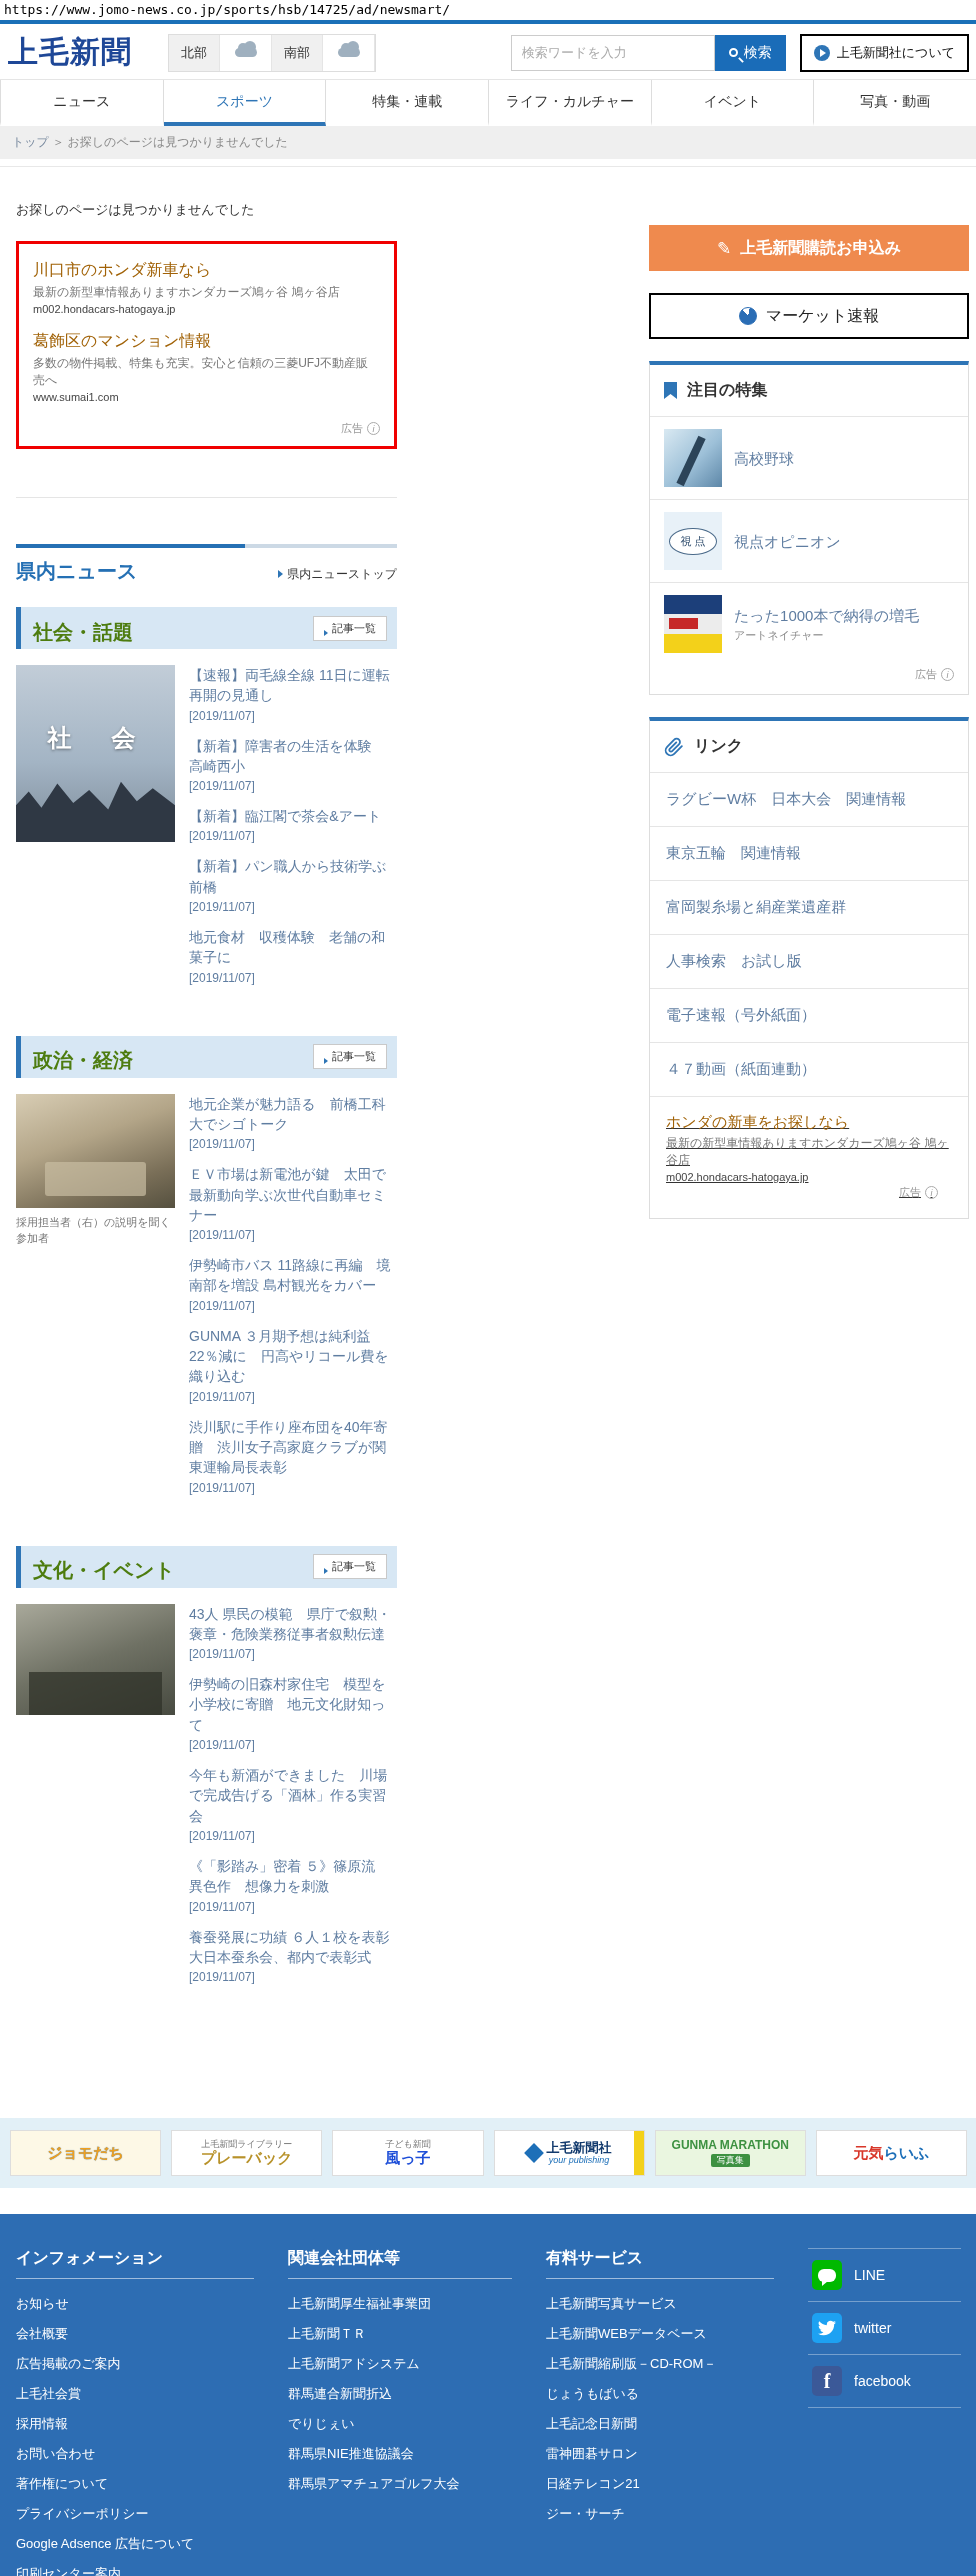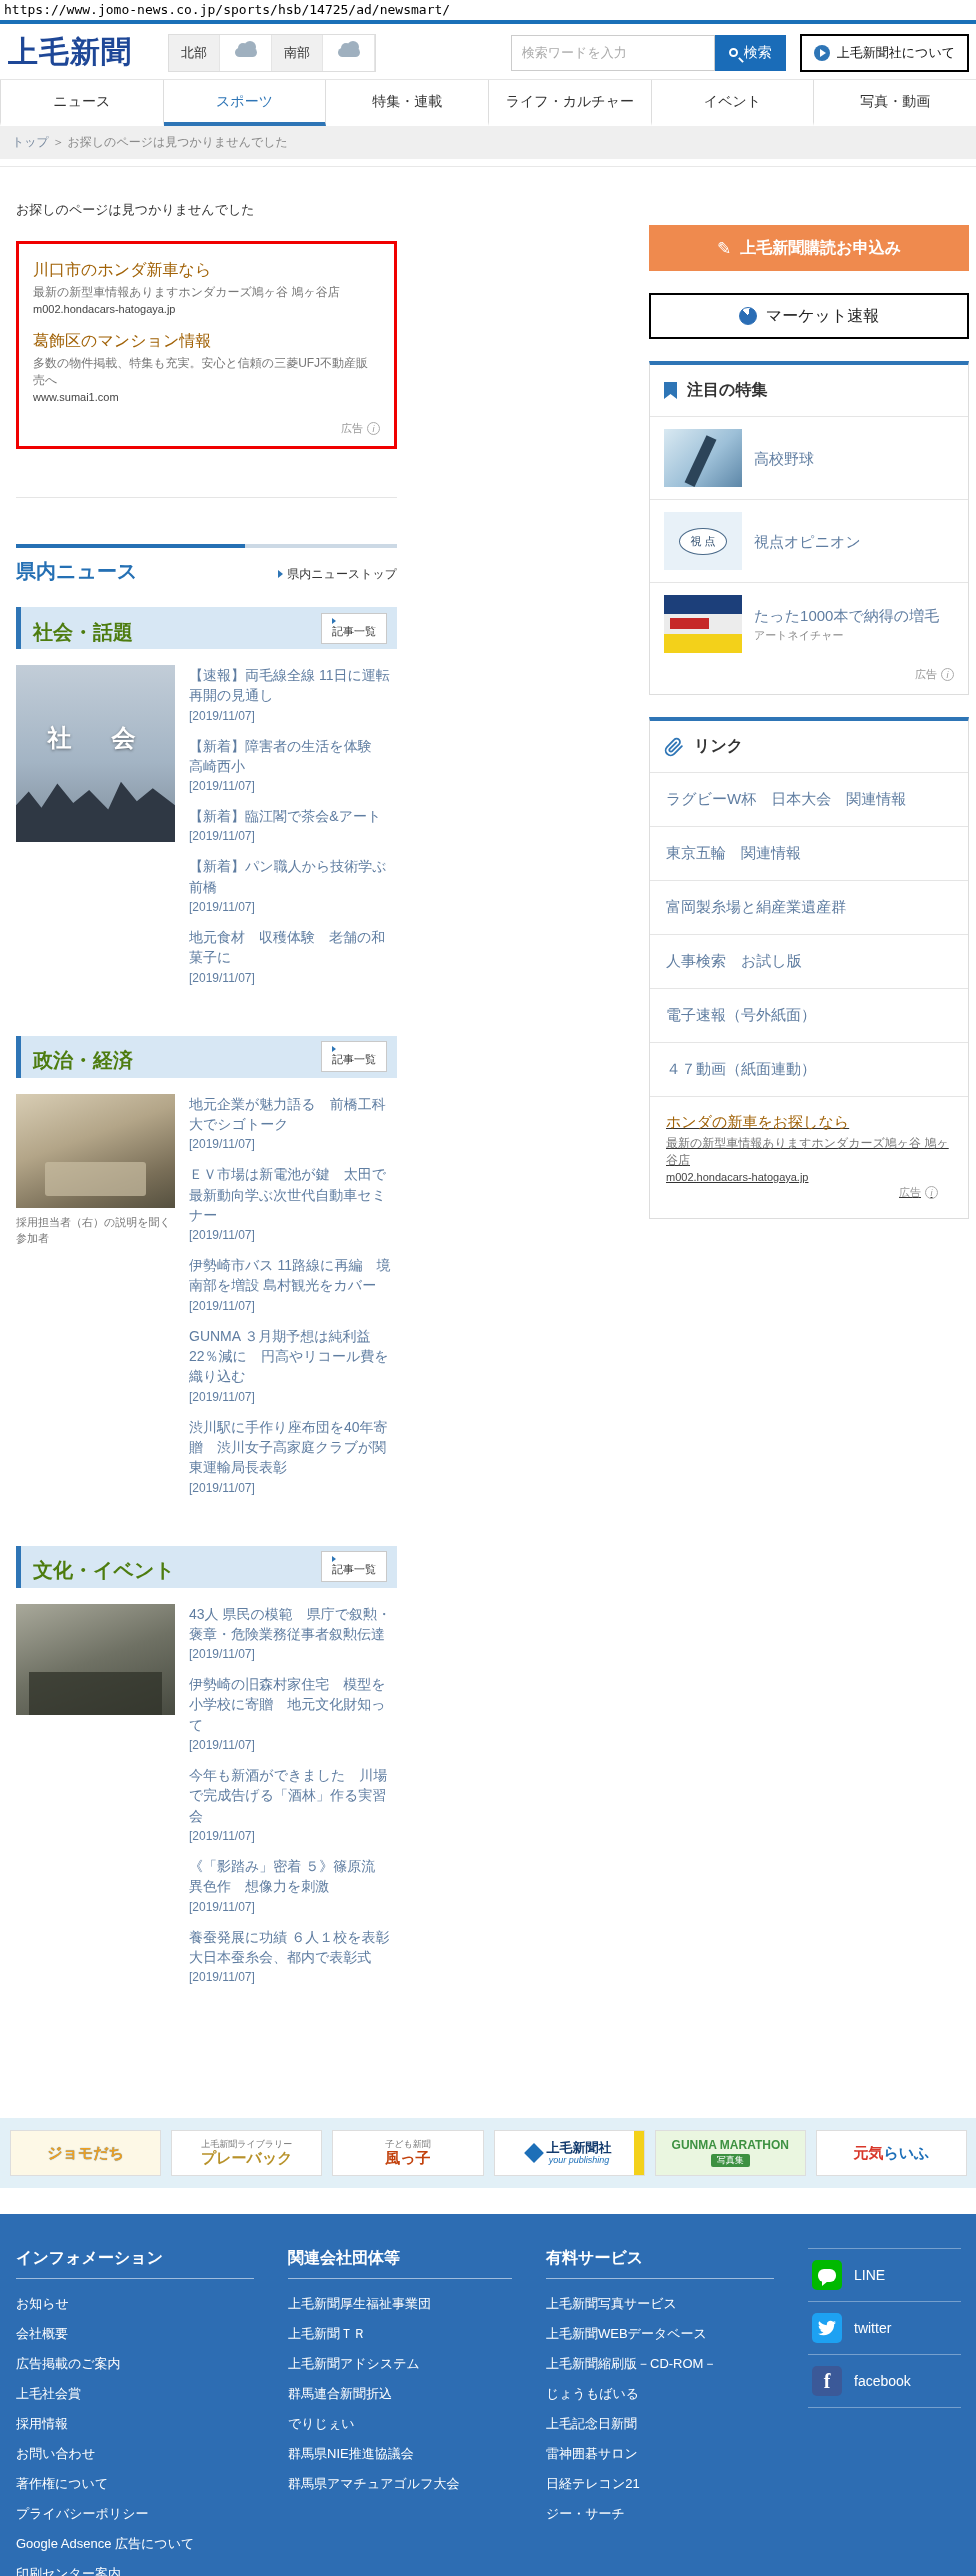--- a/index.html
+++ b/index.html
@@ -62,21 +62,21 @@
   
   .kennai-rule { height:4px; background:linear-gradient(to right,#2570b4 0 60%,#ccd9e5 60% 100%); margin-top:46px; }
   .kennai-head { display:flex; align-items:baseline; margin-top:10px; }
   .kennai-title { font-size:20px; font-weight:bold; color:#2570b4; }
   .kennai-top { margin-left:auto; font-size:12px; color:#333; cursor:pointer; display:flex; align-items:center; text-decoration:none; }
   .tri { display:inline-block; width:0; height:0; border-left:5px solid #2e75b6; border-top:4px solid transparent; border-bottom:4px solid transparent; margin-right:4px; }
 
   .section { margin-top:22px; margin-bottom:38px; }
   .sec-head { display:flex; align-items:center; background:#d7e7f4; border-left:5px solid #2e75b6; height:42px; padding:0 10px 0 12px; }
   .sec-title { font-size:20px; font-weight:bold; color:#4d7c0f;margin-top:8px; }
-  .more-btn { margin-left:auto; background:#fff; border:1px solid #c9c9c9; font-size:11px; color:#333; padding:4px 10px; display:flex; align-items:flex-start; cursor:pointer; font-family:inherit;flex-direction:column; }
+  .more-btn { margin-left:auto; background:#fff; border:1px solid #c9c9c9; font-size:11px; color:#333; padding:4px 10px; display:flex; align-items:flex-end; cursor:pointer; font-family:inherit; }
   .more-btn .tri { border-left-width:4px; border-top-width:3px; border-bottom-width:3px; }
   .sec-body { display:flex; gap:14px; padding:16px 0 0; }
   .photo-wrap { width:159px; flex:none; }
   .photo { width:159px; position:relative; overflow:hidden; cursor:pointer; }
   .photo-social { height:177px; background:linear-gradient(180deg,#c2cdd8 0%,#a3b4c4 55%,#7c8b99 100%); }
   .photo-social::after { content:""; position:absolute; left:0; right:0; bottom:0; height:46%; background:#2f3844;
     clip-path:polygon(0 55%,8% 38%,16% 58%,26% 28%,36% 52%,46% 36%,58% 60%,66% 26%,76% 50%,86% 34%,100% 55%,100% 100%,0 100%); }
   .photo-social .ptext { position:absolute; top:32%; width:100%; text-align:center; color:#fff; font-size:24px; font-weight:bold; letter-spacing:8px; z-index:2; text-shadow:0 1px 3px rgba(0,0,0,.45); }
   .photo-politics { height:114px; background:linear-gradient(160deg,#d8cdb4 0%,#b3a588 40%,#7a6f58 75%,#55503f 100%); }
   .photo-politics::after { content:""; position:absolute; left:18%; bottom:10%; width:64%; height:30%; background:#c9bda2; opacity:.7; border-radius:3px; }
@@ -91,21 +91,21 @@
   
   .side-btn { width:100%; height:46px; display:flex; align-items:center; justify-content:center; gap:9px; font-size:16px; cursor:pointer; font-family:inherit; }
   .subscribe { background:#ef8a4e; color:#fff; border:none; font-weight:bold; }
   .pencil { font-size:17px; font-style:normal; }
   .market { background:#fff; border:2px solid #000; color:#222; margin-top:22px; }
   .pie { width:18px; height:18px; border-radius:50%; background:conic-gradient(from 320deg,#fff 0 52deg,#2a6db5 52deg 360deg); border:1px solid #2a6db5; flex:none; }
   .card { border:1px solid #ddd; border-top:4px solid #2e75b6; margin-top:22px; background:#fff; }
   .card-head { display:flex; align-items:center; gap:10px; padding:15px 14px; font-size:16px; font-weight:bold; color:#333; }
   .bookmark { width:13px; height:17px; background:#2e75b6; clip-path:polygon(0 0,100% 0,100% 100%,50% 70%,0 100%); flex:none; }
   .feat-item { display:flex; gap:12px; align-items:center; border-top:1px solid #e5e5e5; padding:12px 14px; cursor:pointer; }
-  .thumb { width:78px; height:58px; flex:none; }
+  .thumb { width:58px; height:58px; flex:none; }
   .thumb-baseball { background:linear-gradient(135deg,#d9e9f2 0%,#9dc0d8 55%,#5d87a8 100%); position:relative; overflow:hidden; }
   .thumb-baseball::after { content:""; position:absolute; left:40%; top:10%; width:14%; height:90%; background:#2c4459; transform:rotate(25deg); }
   .thumb-shiten { background:#e8f1f8; display:flex; align-items:center; justify-content:center; }
   .shiten-oval { border:1px solid #4a6a8a; border-radius:50%; padding:5px 10px; font-size:11px; color:#2c4a6b; background:#fff; white-space:nowrap; }
   .thumb-ad { background:linear-gradient(180deg,#1c3f7a 0 32%,#ececec 32% 68%,#f3d11a 68% 100%); position:relative; }
   .thumb-ad::after { content:""; position:absolute; left:8%; top:40%; width:50%; height:18%; background:#c62828; }
   .feat-label { font-size:15px; color:#5f7da1; line-height:1.4; }
   .feat-sub { font-size:11px; color:#888; margin-top:2px; }
   .card .ad-row { padding:2px 14px 12px; }
   .clip-icon { width:20px; height:20px; flex:none; }
@@ -114,21 +114,21 @@
   .link-ad .gad-title { font-size:15px; }
 
   
   .strip { background:#e2f0f7; margin-top:83px; padding:12px 10px; display:flex; gap:10px; }
   .pbanner { flex:1; height:46px; background:#fff; border:1px solid #ddd; display:flex; align-items:center; justify-content:center; flex-direction:column; cursor:pointer; overflow:hidden; text-align:center; }
   .pb-main { font-size:15px; font-weight:bold; line-height:1.1; }
   .pb-sub { font-size:9px; color:#777; line-height:1.2; }
   .pb-jomodachi { background:#fdf8e6; }
   .pb-jomodachi .pb-main { color:#f0a01e; text-shadow:0 0 1px #2e75b6; }
   .pb-playback .pb-main { color:#b8922a; }
-  .pb-kazakko .pb-main { color:#c2410c; }
+  .pb-kazakko .pb-main { color:#1d4ed8; }
   .pb-pub { flex-direction:row; gap:6px; position:relative; }
   .pb-pub::after { content:""; position:absolute; right:0; top:0; bottom:0; width:10px; background:#f3d11a; }
   .pub-logo { width:14px; height:14px; background:#1d6fb8; transform:rotate(45deg); flex:none; }
   .pb-pub .pb-main { font-size:13px; color:#123a6d; }
   .pb-pub .pb-sub { color:#1d6fb8; font-style:italic; }
   .pb-marathon { background:#eaf6e0; }
   .pb-marathon .pb-main { color:#3d9141; font-size:12px; }
   .pb-marathon .pb-sub { color:#fff; background:#3d9141; padding:1px 6px; border-radius:2px; font-size:9px; margin-top:2px; }
   .pb-genki .pb-main .r { color:#d8372a; } .pb-genki .pb-main .b { color:#1d6fb8; }
 

